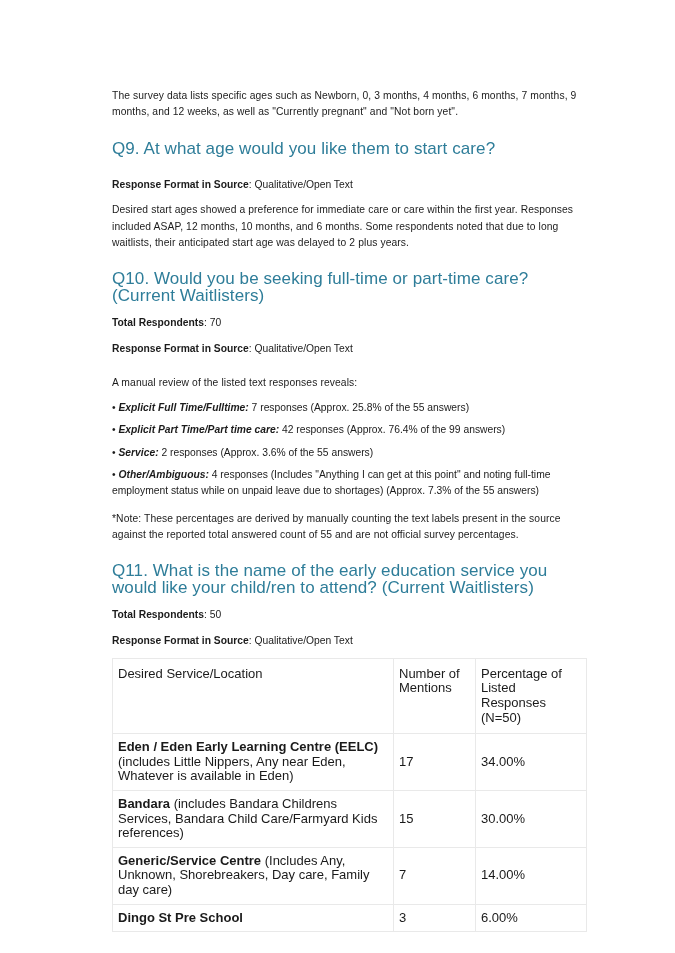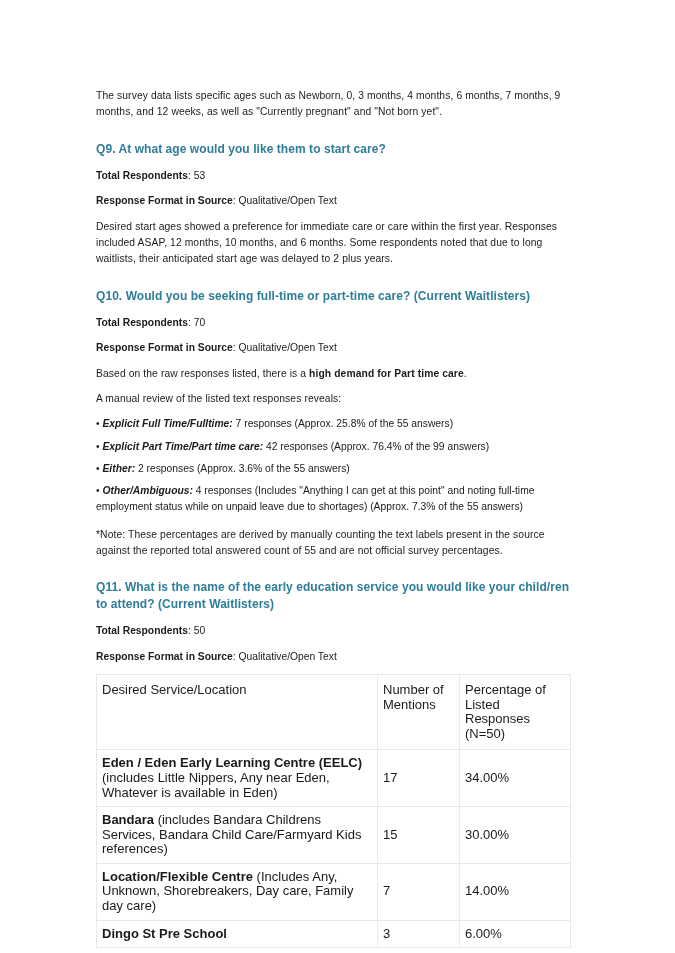--- a/index.html
+++ b/index.html
@@ -16,42 +16,42 @@
   }
   .page {
     position: relative;
     width: 675px;
     height: 953px;
     background: #ffffff;
     box-sizing: border-box;
   }
   .content {
     position: absolute;
-    left: 96px;
+    left: 112px;
     top: 88px;
     width: 474px;
   }
 
   
   p.body {
     font-size: 10.3px;
     line-height: 16.3px;
     margin: 0 0 0 0;
     color: #1b1b1b;
     letter-spacing: 0.01em;
   }
   .spacer-lg { height: 20px; }
   .spacer-md { height: 11px; }
   .spacer-sm { height: 9px; }
   .spacer-xs { height: 6px; }
 
   h2.qheading {
-    font-size: 12px;
+    font-size: 17px;
     line-height: 16.5px;
-    font-weight: bold;
+    font-weight: normal;
     color: #2e7d99;
     margin: 0;
     letter-spacing: 0.005em;
   }
 
   .kv {
     font-size: 10.3px;
     line-height: 16.3px;
     margin: 0;
     color: #1b1b1b;
@@ -107,23 +107,20 @@
   <div class="content">
 
     <p class="body">The survey data lists specific ages such as Newborn, 0, 3 months, 4 months, 6 months, 7 months, 9 months, and 12 weeks, as well as "Currently pregnant" and "Not born yet".</p>
 
     <div class="spacer-lg"></div>
 
     <h2 class="qheading">Q9. At what age would you like them to start care?</h2>
 
     <div class="spacer-md"></div>
 
-    <p class="kv">
-      <span class="k">Total Respondents</span><span>: </span><span>53</span>
-    </p>
 
     <div class="spacer-sm"></div>
 
     <p class="kv">
       <span class="k">Response Format in Source</span><span>: </span><span>Qualitative/Open Text</span>
     </p>
 
     <div class="spacer-sm"></div>
 
     <p class="body">Desired start ages showed a preference for immediate care or care within the first year. Responses included ASAP, 12 months, 10 months, and 6 months. Some respondents noted that due to long waitlists, their anticipated start age was delayed to 2 plus years.</p>
@@ -139,34 +136,33 @@
     </p>
 
     <div class="spacer-sm"></div>
 
     <p class="kv">
       <span class="k">Response Format in Source</span><span>: </span><span>Qualitative/Open Text</span>
     </p>
 
     <div class="spacer-sm"></div>
 
-    <p class="body"><span>Based on the raw responses listed, there is a </span><b class="inline">high demand for Part time care</b><span>.</span></p>
 
     <div class="spacer-sm"></div>
 
     <p class="body">A manual review of the listed text responses reveals:</p>
 
     <div class="spacer-sm"></div>
 
     <div>
       <p class="bullet"><span>•</span> <span class="lead">Explicit Full Time/Fulltime:</span><span> 7 responses (Approx. 25.8% of the 55 answers)</span></p>
       <div class="spacer-xs"></div>
       <p class="bullet"><span>•</span> <span class="lead">Explicit Part Time/Part time care:</span><span> 42 responses (Approx. 76.4% of the 99 answers)</span></p>
       <div class="spacer-xs"></div>
-      <p class="bullet"><span>•</span> <span class="lead">Either:</span><span> 2 responses (Approx. 3.6% of the 55 answers)</span></p>
+      <p class="bullet"><span>•</span> <span class="lead">Service:</span><span> 2 responses (Approx. 3.6% of the 55 answers)</span></p>
       <div class="spacer-xs"></div>
       <p class="bullet"><span>•</span> <span class="lead">Other/Ambiguous:</span><span> 4 responses (Includes "Anything I can get at this point" and noting full-time employment status while on unpaid leave due to shortages) (Approx. 7.3% of the 55 answers)</span></p>
     </div>
 
     <div class="spacer-md"></div>
 
     <p class="body">*Note: These percentages are derived by manually counting the text labels present in the source against the reported total answered count of 55 and are not official survey percentages.</p>
 
     <div class="spacer-lg"></div>
 
@@ -204,21 +200,21 @@
           <td><span class="svc-main">Eden / Eden Early Learning Centre (EELC) </span><span class="svc-note">(includes Little Nippers, Any near Eden, Whatever is available in Eden)</span></td>
           <td class="num">17</td>
           <td class="pct">34.00%</td>
         </tr>
         <tr>
           <td><span class="svc-main">Bandara </span><span class="svc-note">(includes Bandara Childrens Services, Bandara Child Care/Farmyard Kids references)</span></td>
           <td class="num">15</td>
           <td class="pct">30.00%</td>
         </tr>
         <tr>
-          <td><span class="svc-main">Location/Flexible Centre </span><span class="svc-note">(Includes Any, Unknown, Shorebreakers, Day care, Family day care)</span></td>
+          <td><span class="svc-main">Generic/Service Centre </span><span class="svc-note">(Includes Any, Unknown, Shorebreakers, Day care, Family day care)</span></td>
           <td class="num">7</td>
           <td class="pct">14.00%</td>
         </tr>
         <tr>
           <td><span class="svc-main">Dingo St Pre School</span><span class="svc-note"></span></td>
           <td class="num">3</td>
           <td class="pct">6.00%</td>
         </tr>
       </tbody>
     </table>

